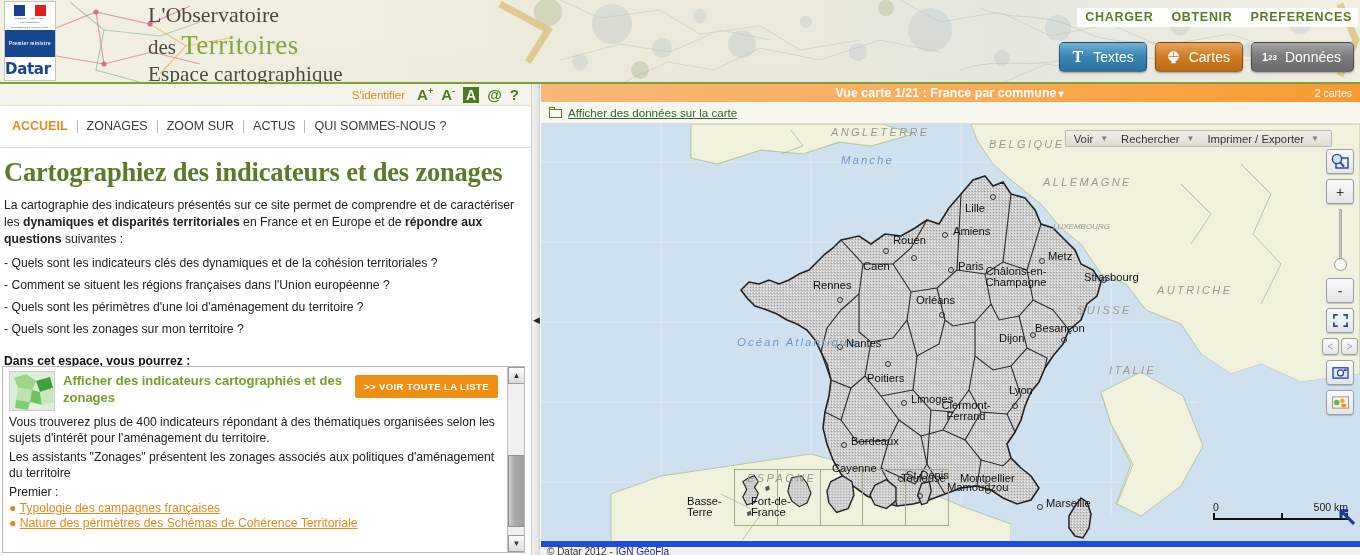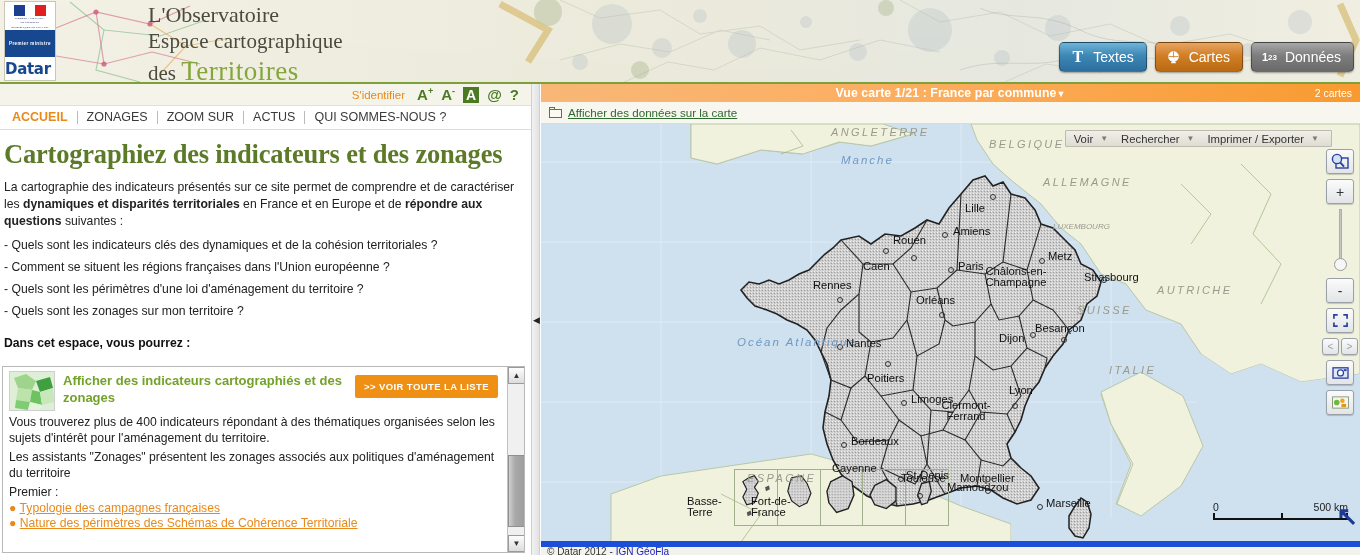--- a/index.html
+++ b/index.html
@@ -64,21 +64,21 @@
   
   #left { position: absolute; left: 0; top: 84px; width: 531px; height: 471px; background: #fff; }
   #ident-row { height: 22px; background: #f5f4ea; display: flex; align-items: center;
                justify-content: flex-end; padding-right: 12px; gap: 8px; border-bottom: 1px solid #e3e1d2;}
   #ident-row .sident { color: #e8891b; font-size: 11.5px; margin-right: 4px; }
   .fsz { color: #4c7a22; font-weight: bold; font-size: 15px; font-family: "Liberation Sans", sans-serif;}
   .fsz sup, .fsz sub { font-size: 9px; }
   .fsz-box { background: #4c7a22; color: #fff; padding: 0 3px; font-weight: bold; font-size: 14px; }
   .hic { color: #4c7a22; font-size: 15px; font-weight: bold; }
 
-  #nav { height: 24px; display: flex; align-items: center; padding-left: 3px;
+  #nav { height: 42px; display: flex; align-items: center; padding-left: 3px;
          border-bottom: 1px solid #ddd; background: #fff; }
   #nav a { font-size: 12.5px; color: #3a3a3a; text-decoration: none; padding: 0 9px;
            border-right: 1px solid #bbb; line-height: 13px; }
   #nav a:last-child { border-right: none; }
   #nav a.active { color: #e8891b; font-weight: bold; }
 
   #page-h1 { margin: 9px 0 0 4px; font-family: "Liberation Serif", serif; font-size: 26.5px;
              color: #5d7a28; letter-spacing: -0.2px; }
   #intro { margin: 9px 4px 0 4px; font-size: 12.2px; color: #222; line-height: 17px; }
   #intro b { font-weight: bold; }
@@ -268,24 +268,29 @@
         <div class="rf-txt">RÉPUBLIQUE FRANÇAISE</div>
       </div>
       <div id="logo-pm">Premier ministre</div>
       <div id="logo-datar">
         <span>Datar</span>
       </div>
     </div>
 
     <div id="banner-title">
       <div id="bt1">L'Observatoire</div>
+      <div id="bt2"><span>des </span><b>Territoires</b></div>
       <div id="bt3">Espace cartographique</div>
-      <div id="bt2"><span>des </span><b>Territoires</b></div>
-    </div>
-
+    </div>
+
+    <div id="hdr-links">
+      <a href="#">CHARGER</a>
+      <a href="#">OBTENIR</a>
+      <a href="#">PREFERENCES</a>
+    </div>
 
     <div id="hdr-btns">
       <div class="hbtn hbtn-blue">
         <span class="ic" style="font-family:'Liberation Serif',serif;font-size:16px;">T</span>
         <span>Textes</span>
       </div>
       <div class="hbtn hbtn-orange">
         <span class="ic">
           <svg width="15" height="15" viewBox="0 0 16 16">
               <circle cx="8" cy="7" r="5.2" fill="#fff" stroke="#fff" stroke-width="1"></circle>

